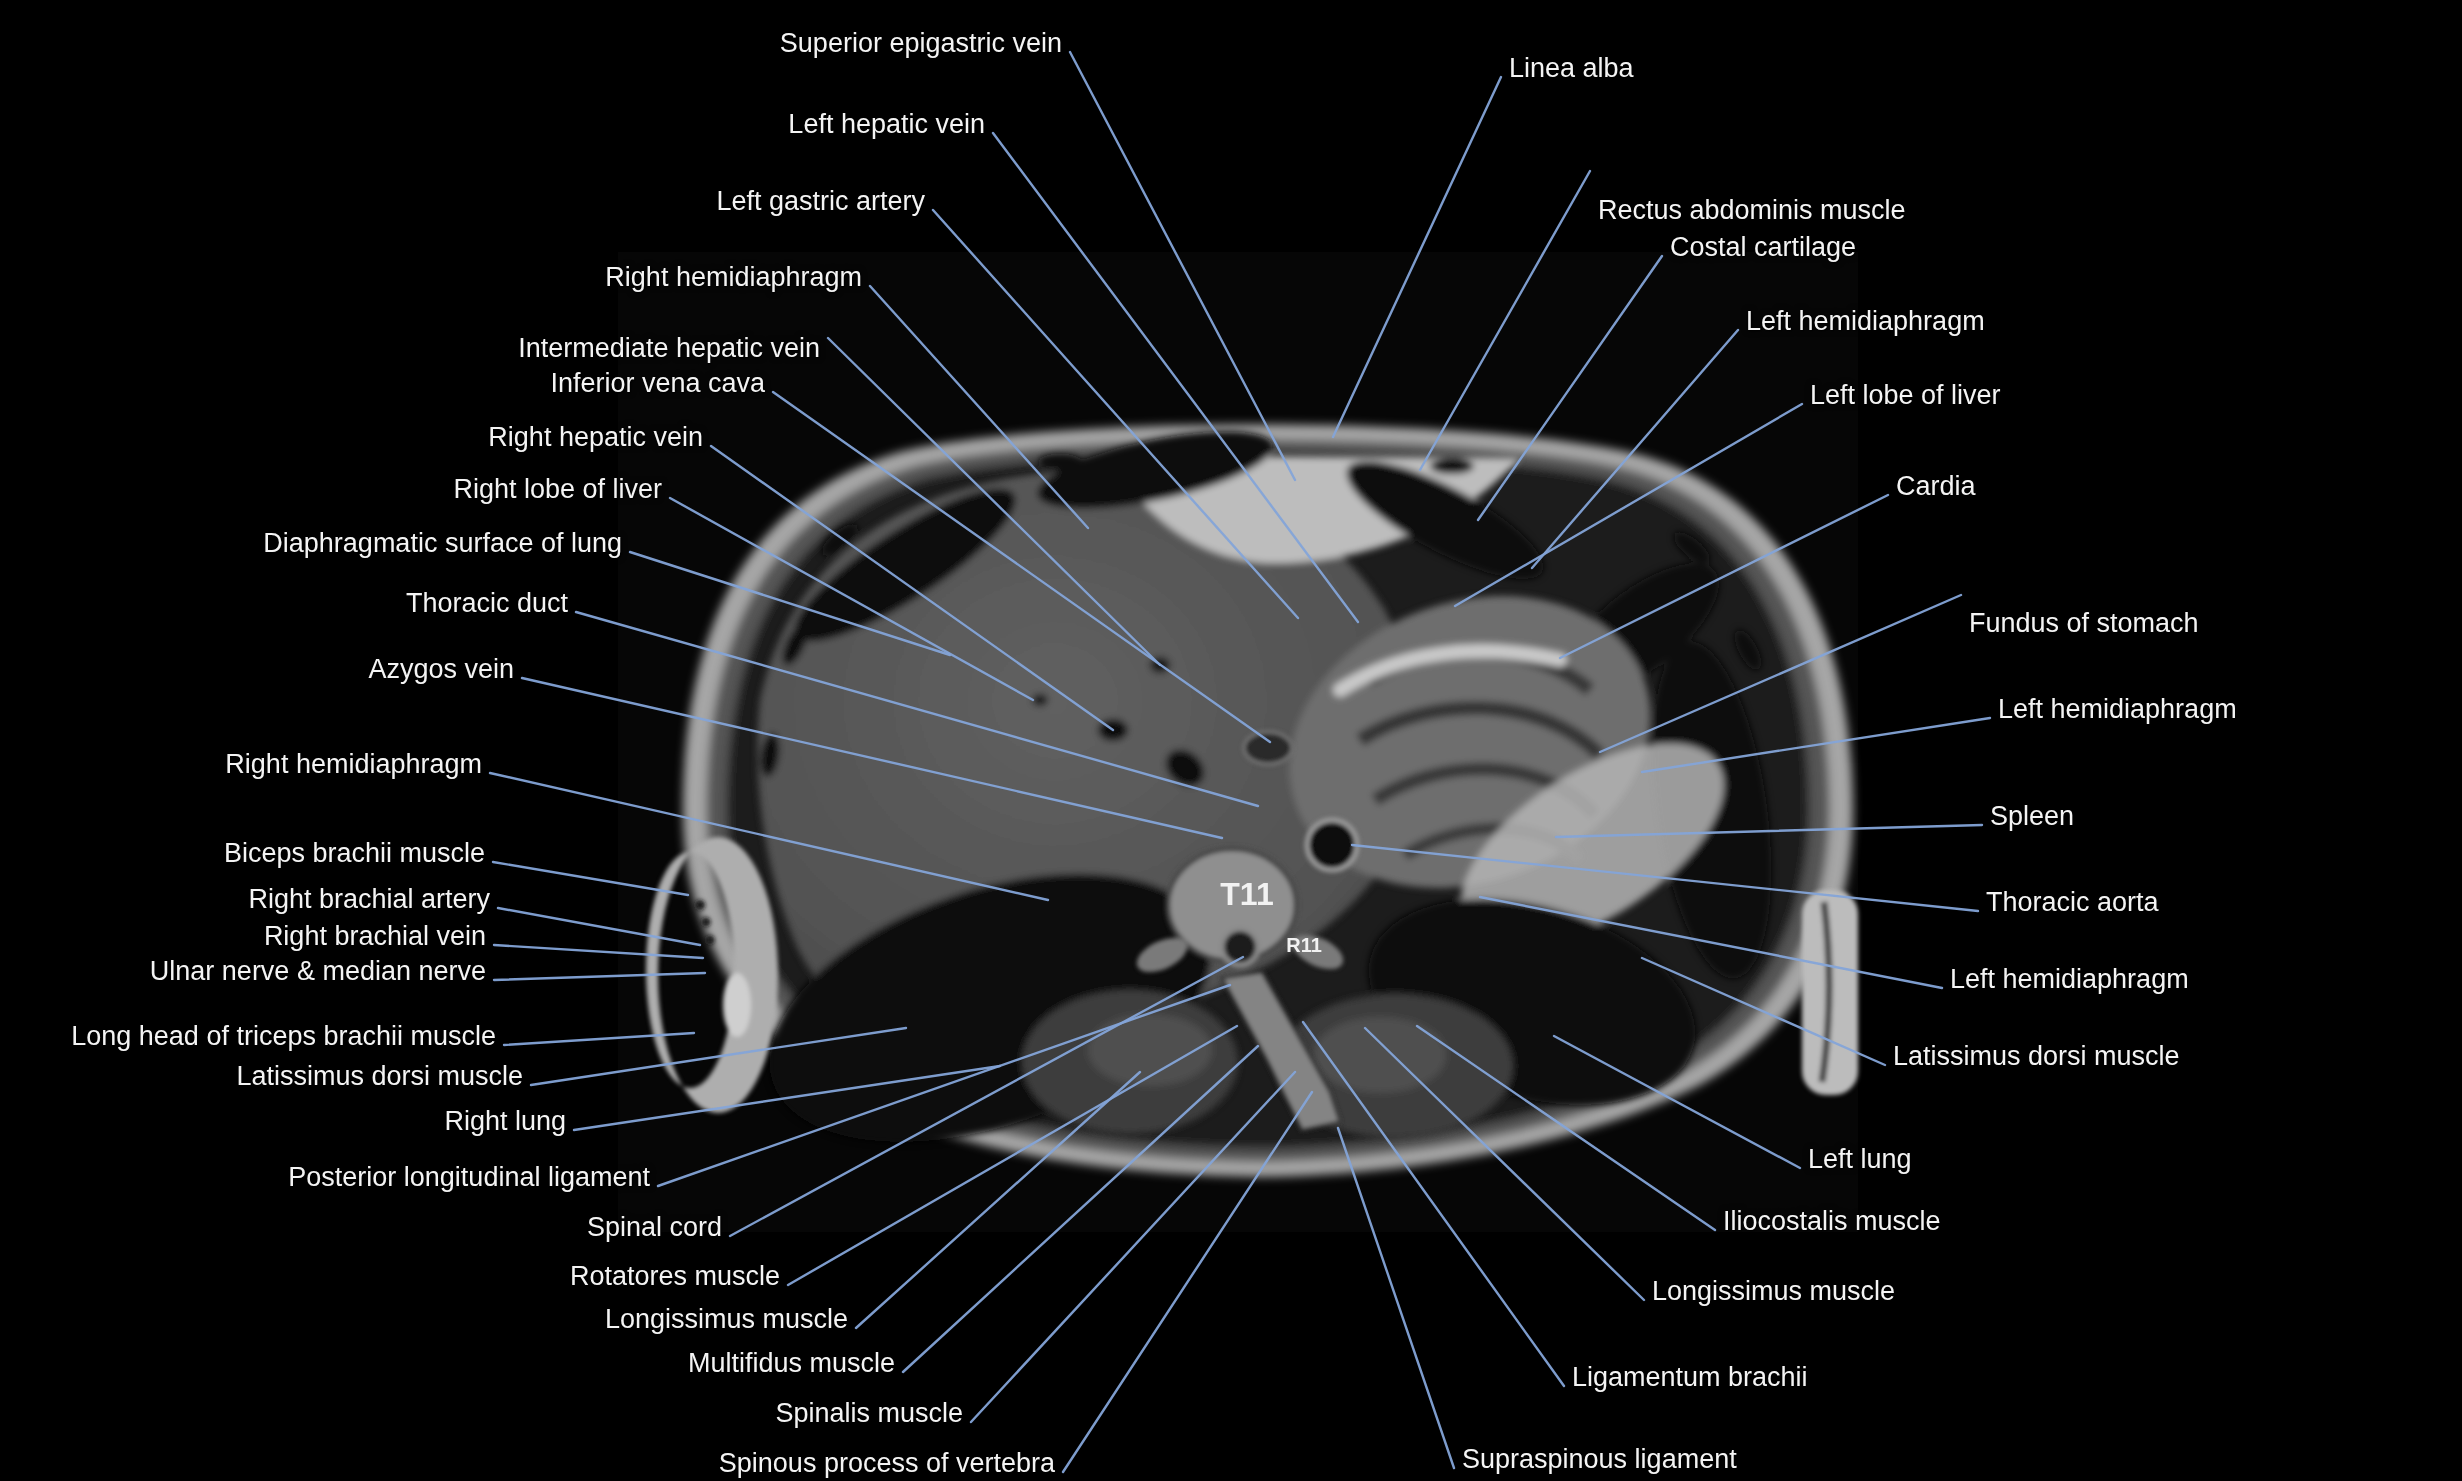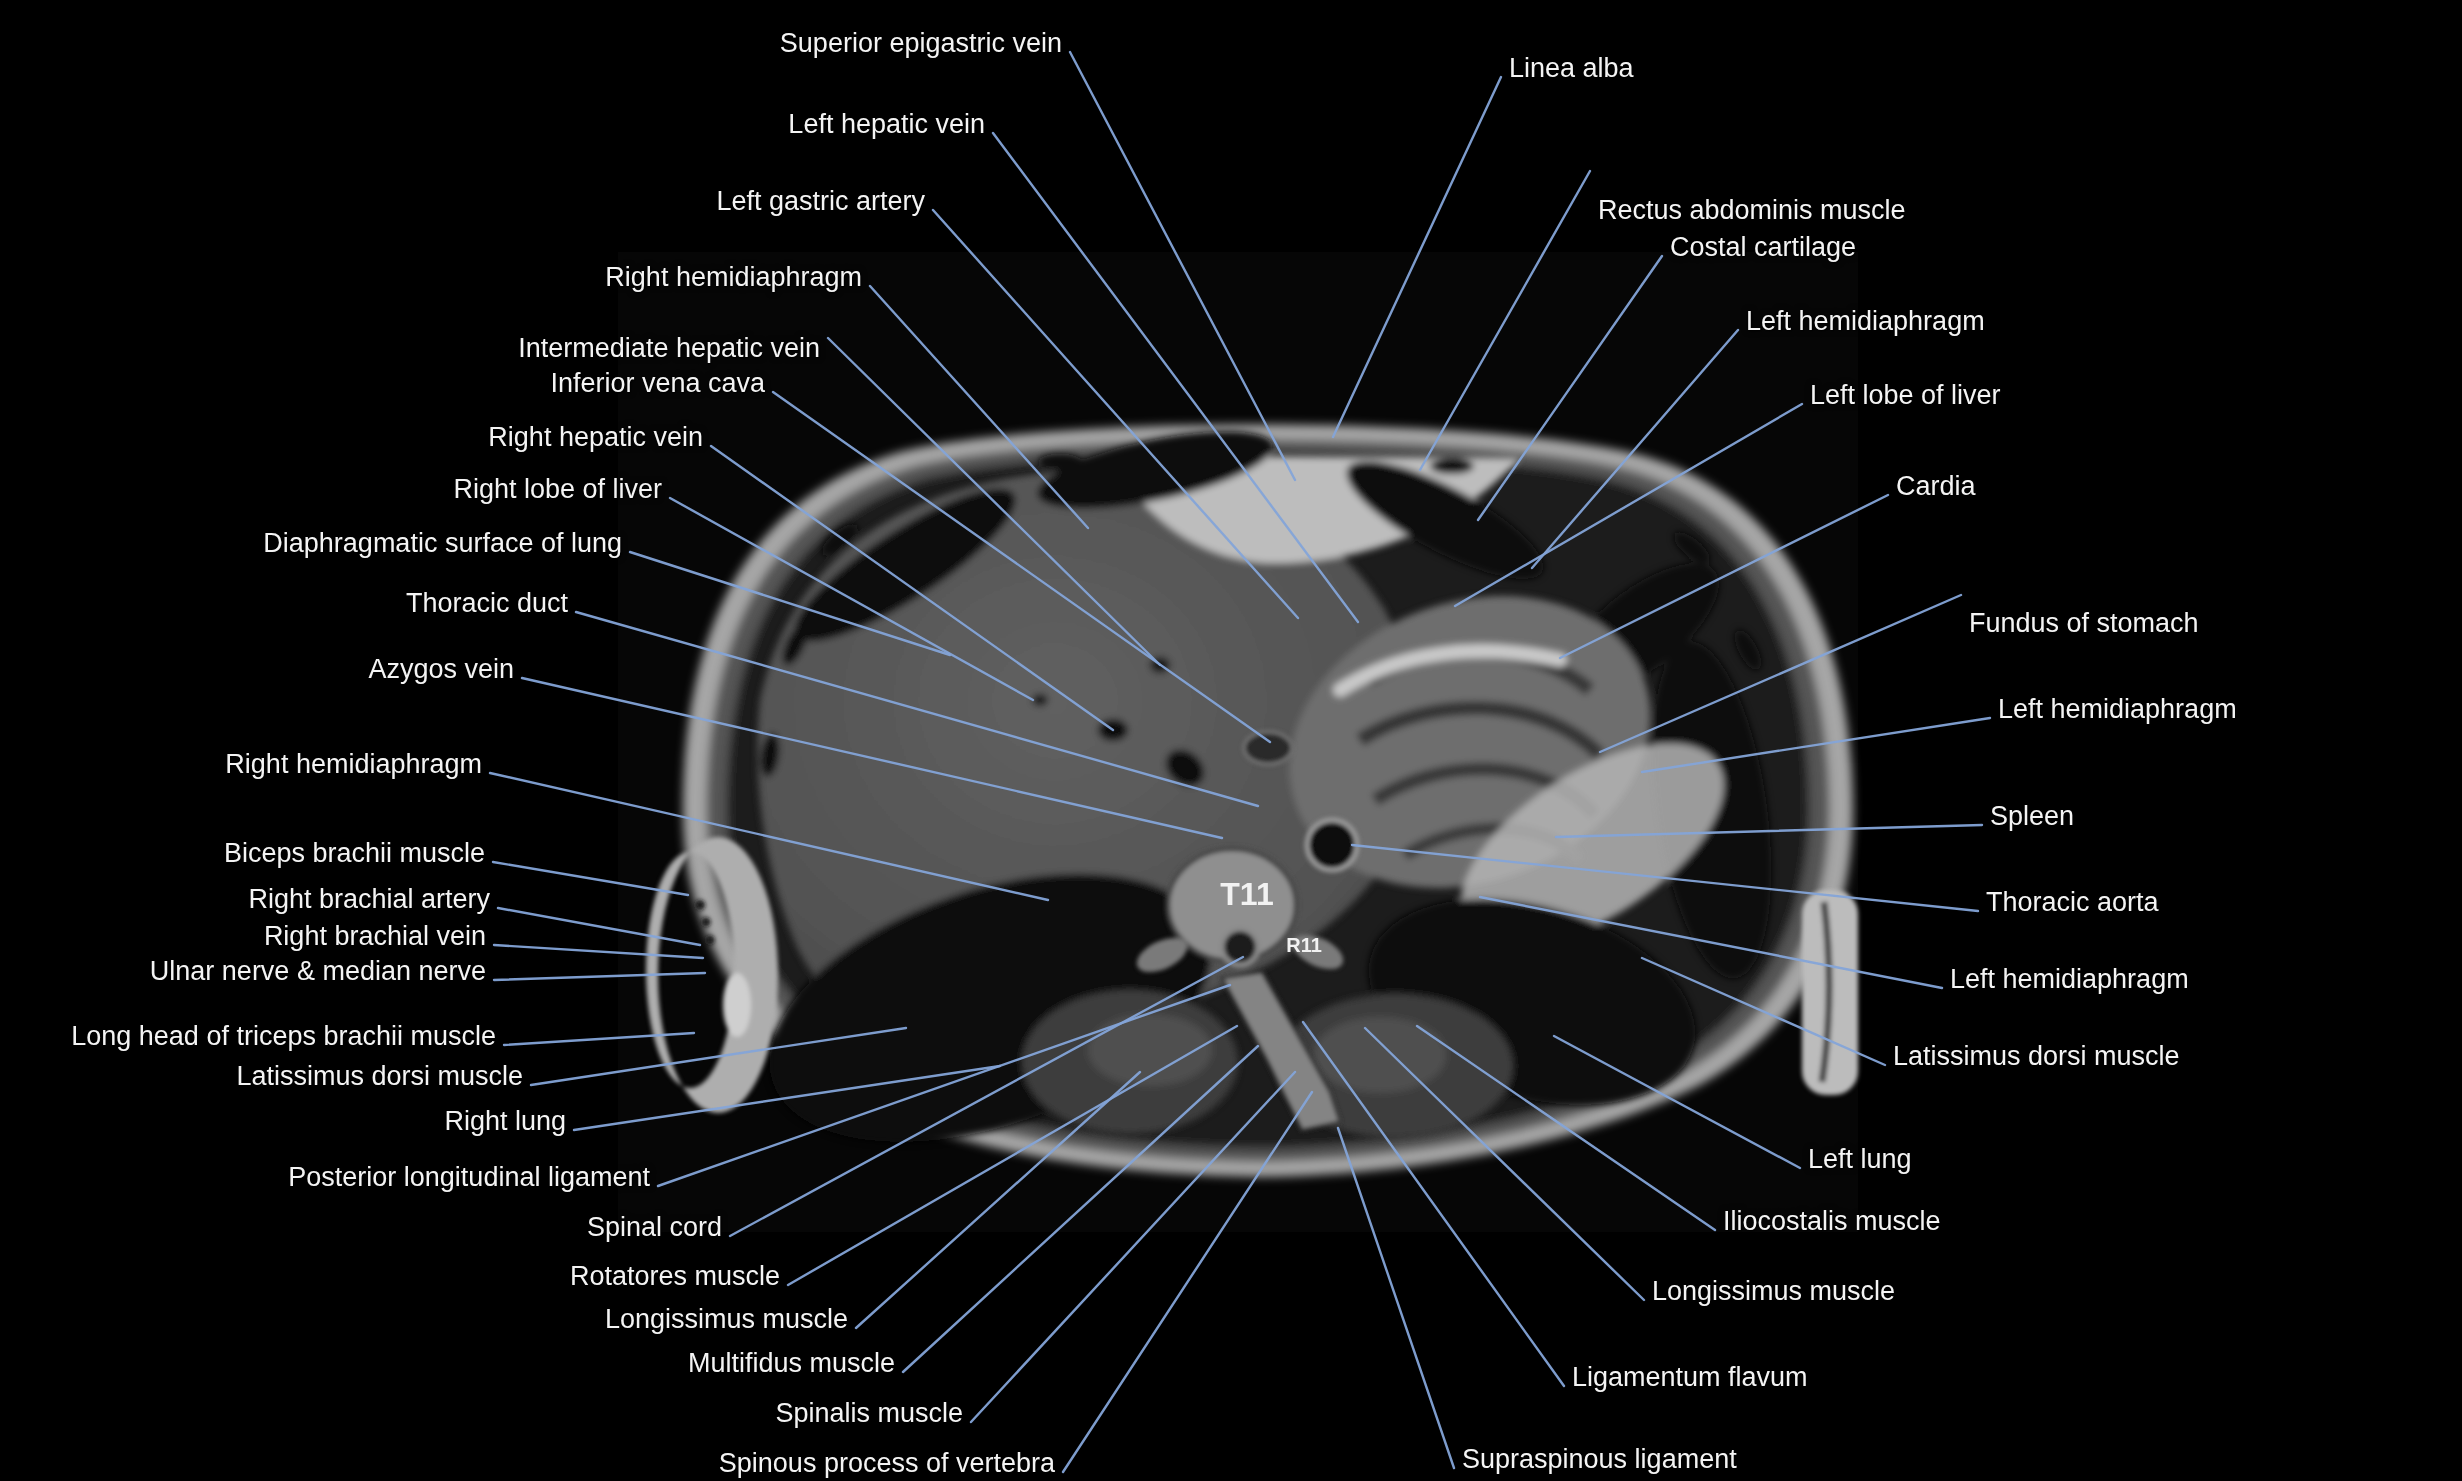--- a/index.html
+++ b/index.html
@@ -221,16 +221,16 @@
       <div class="label right" style="left: 1896px; top: 487px;">Cardia</div>
       <div class="label right" style="left: 1969px; top: 587px; margin-top: 37px;">Fundus of stomach</div>
       <div class="label right" style="left: 1998px; top: 710px;">Left hemidiaphragm</div>
       <div class="label right" style="left: 1990px; top: 817px;">Spleen</div>
       <div class="label right" style="left: 1986px; top: 903px;">Thoracic aorta</div>
       <div class="label right" style="left: 1950px; top: 980px;">Left hemidiaphragm</div>
       <div class="label right" style="left: 1893px; top: 1057px;">Latissimus dorsi muscle</div>
       <div class="label right" style="left: 1808px; top: 1160px; text-align: right;">Left lung</div>
       <div class="label right" style="left: 1723px; top: 1222px;">Iliocostalis muscle</div>
       <div class="label right" style="left: 1652px; top: 1292px;">Longissimus muscle</div>
-      <div class="label right" style="left: 1572px; top: 1378px;">Ligamentum flavum</div>
+      <div class="label right" style="left: 1572px; top: 1378px;">Ligamentum brachii</div>
       <div class="label right" style="left: 1462px; top: 1460px;">Supraspinous ligament</div>
     </div>
 </div>
 
 </body></html>

